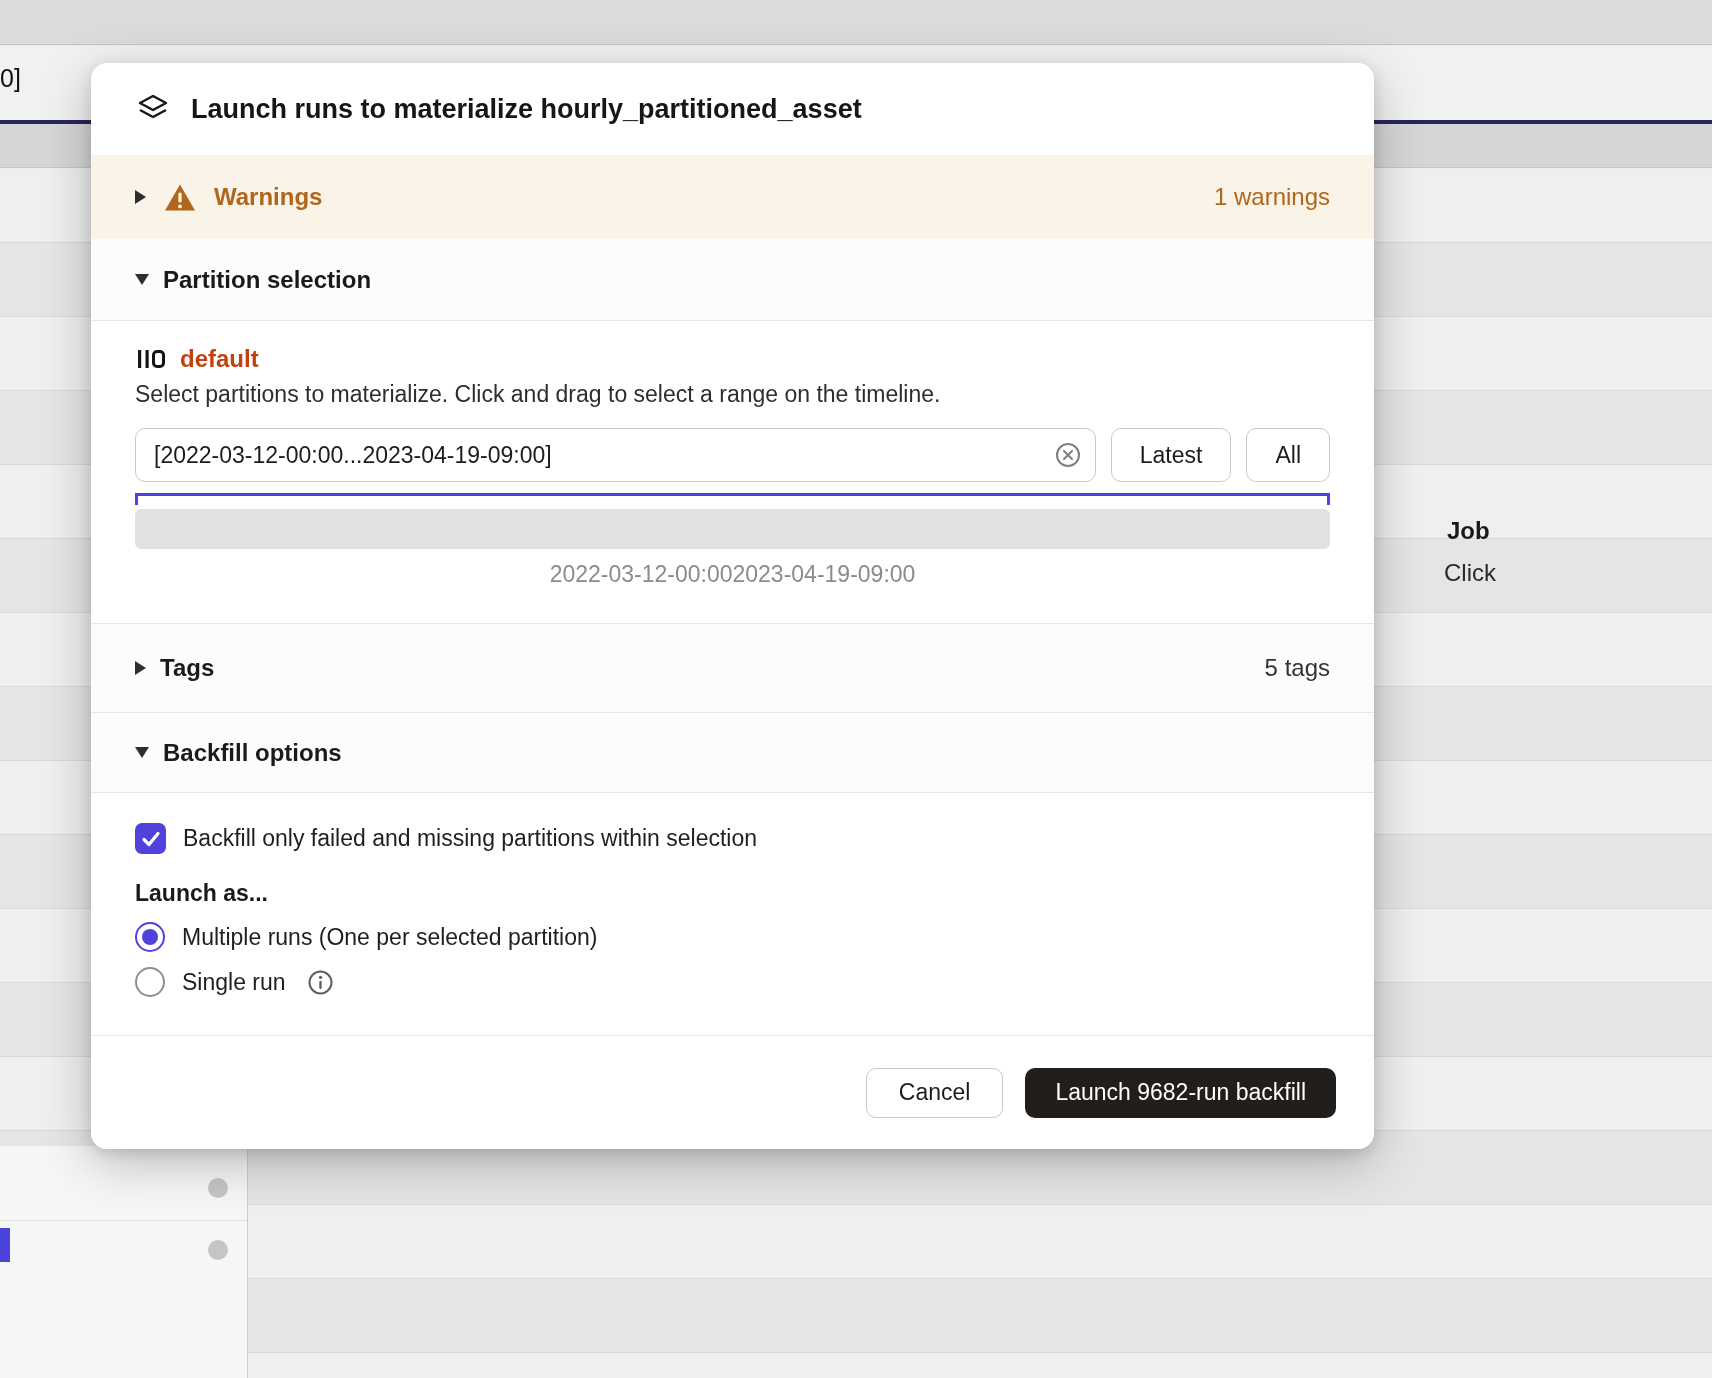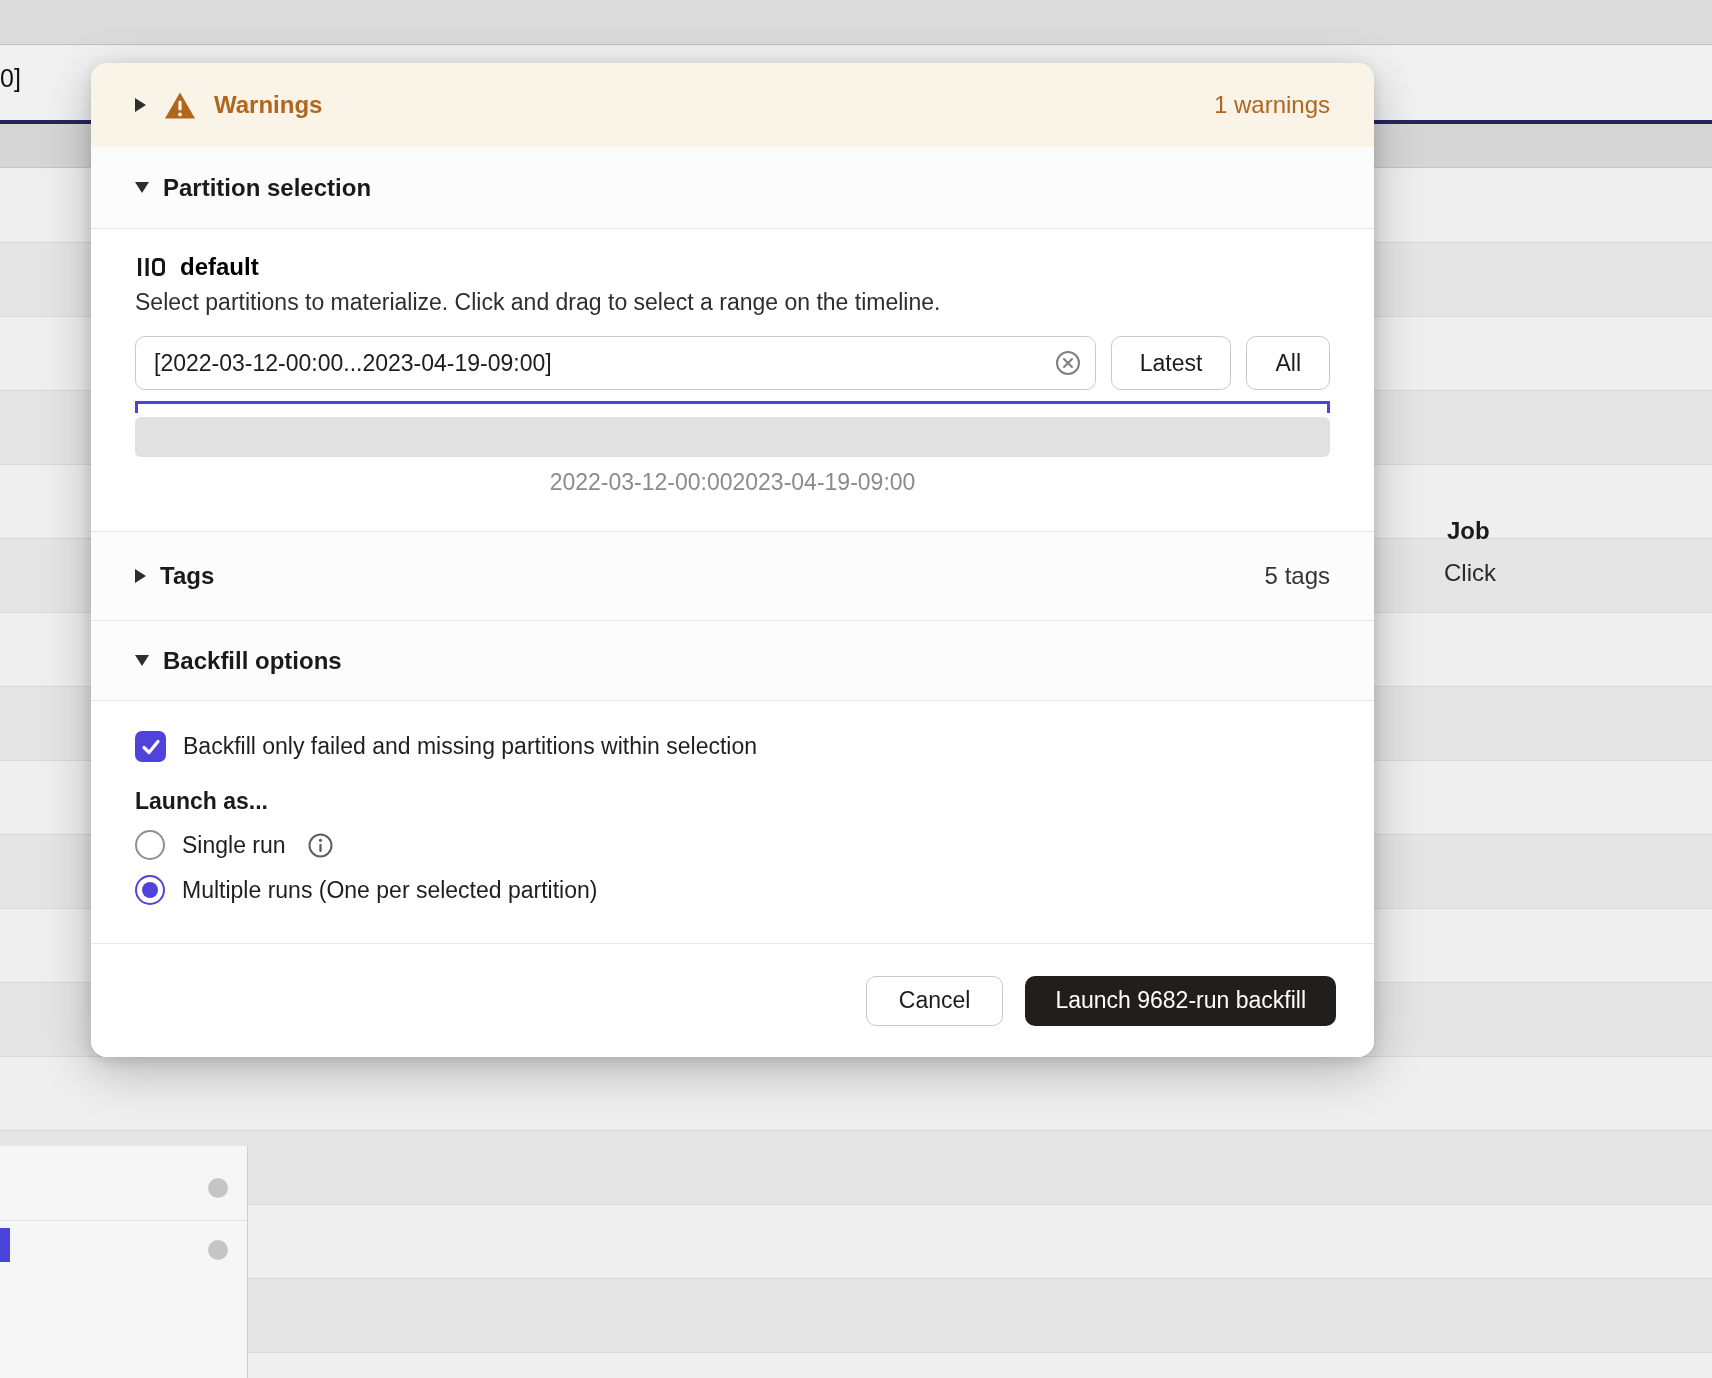--- a/index.html
+++ b/index.html
@@ -70,21 +70,21 @@
   .hdr-spacer { flex:1; }
   .hdr-right { font-size:24px; color:#333; }
 
   .caret { width:0; height:0; flex:0 0 auto; }
   .caret-right { border-left:11px solid #2E2E2E; border-top:7px solid transparent; border-bottom:7px solid transparent; }
   .caret-down { border-top:11px solid #2E2E2E; border-left:7px solid transparent; border-right:7px solid transparent; }
 
   
   .partition-body { padding:20px 44px 35px 44px; background:#FFF; }
   .dim-row { display:flex; align-items:center; gap:13px; height:36px; }
-  .dim-name { font-size:24px; font-weight:700; color:#000000; }
+  .dim-name { font-size:24px; font-weight:700; color:#c2410c; }
   .dim-desc { font-size:23px; color:#2E2E2E; margin-top:4px; }
 
   .controls-row { display:flex; gap:15px; margin-top:20px; }
   .range-input-wrap { position:relative; flex:1; }
   .range-input {
     width:100%; height:54px; border:1px solid #C9C9C9; border-radius:10px;
     font-family:"Liberation Sans", sans-serif;
     font-size:23px; color:#1C1C1C; padding:0 56px 0 18px; background:#FFF; outline:none;
   }
   .clear-btn {
@@ -154,20 +154,29 @@
   <div class="bg-layer bg-bottom-panel">
     <div class="bg-panel-line"></div>
     <div class="bg-dot d1"></div>
     <div class="bg-dot d2"></div>
   </div>
   <div class="bg-layer bg-bluestrip"></div>
 </div>
 
 <div class="modal" role="dialog">
 
+  <div class="modal-header">
+    <span style="line-height:0;">
+      <svg width="36" height="36" viewBox="0 0 36 36" fill="none">
+        <path d="M18 5 L31 12 L18 19 L5 12 Z" stroke="#161616" stroke-width="2.4" stroke-linejoin="round"></path>
+        <path d="M5 19 L18 26 L31 19" stroke="#161616" stroke-width="2.4" stroke-linejoin="round" fill="none"></path>
+      </svg>
+    </span>
+    <span class="modal-title">Launch runs to materialize hourly_partitioned_asset</span>
+  </div>
 
   <div class="warnings-row">
     <div class="warnings-left">
       <span class="caret caret-right"></span>
       <span style="line-height:0;">
         <svg width="32" height="29" viewBox="0 0 32 29">
           <path d="M16 1.5 L31 27.5 H1 Z" fill="#B0661C"></path>
           <rect x="14.4" y="9.5" width="3.2" height="10" rx="1.6" fill="#FAF3E7"></rect>
           <circle cx="16" cy="23.4" r="1.9" fill="#FAF3E7"></circle>
         </svg>
@@ -235,37 +244,37 @@
         <svg width="22" height="22" viewBox="0 0 22 22" fill="none">
           <path d="M4 11.5 L9 16.5 L18 5.5" stroke="#FFFFFF" stroke-width="3.2" stroke-linecap="round" stroke-linejoin="round"></path>
         </svg>
       </span>
       <span class="check-label">Backfill only failed and missing partitions within selection</span>
     </div>
 
     <div class="launch-as">Launch as...</div>
 
     <div class="radio-row">
+      <span class="radio checked">
+          <span class="dot"></span>
+        </span>
+      <span class="radio-label">Multiple runs (One per selected partition)</span>
+    </div>
+
+    <div class="radio-row">
       <span class="radio unchecked"></span>
       <span class="radio-label">Single run</span>
       <span class="info-wrap">
         <svg width="27" height="27" viewBox="0 0 27 27" fill="none">
           <circle cx="13.5" cy="13.5" r="11" stroke="#5F5F5F" stroke-width="2"></circle>
           <circle cx="13.5" cy="8.3" r="1.6" fill="#5F5F5F"></circle>
           <rect x="12.3" y="11.7" width="2.4" height="8.2" rx="1.2" fill="#5F5F5F"></rect>
         </svg>
       </span>
     </div>
-
-    <div class="radio-row">
-      <span class="radio checked">
-          <span class="dot"></span>
-        </span>
-      <span class="radio-label">Multiple runs (One per selected partition)</span>
-    </div>
   </div>
 
   <div class="modal-footer">
     <button class="btn-cancel">Cancel</button>
     <button class="btn-launch">Launch 9682-run backfill</button>
   </div>
 
 </div>
 
 </body></html>

